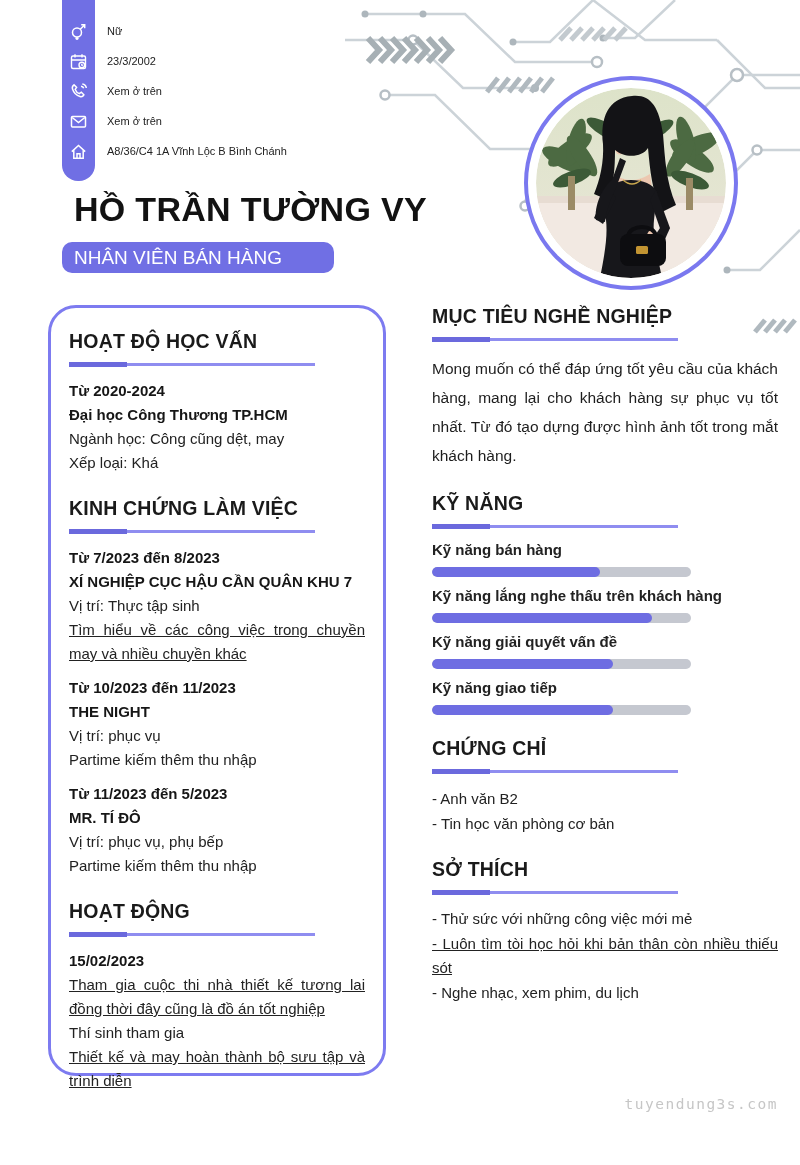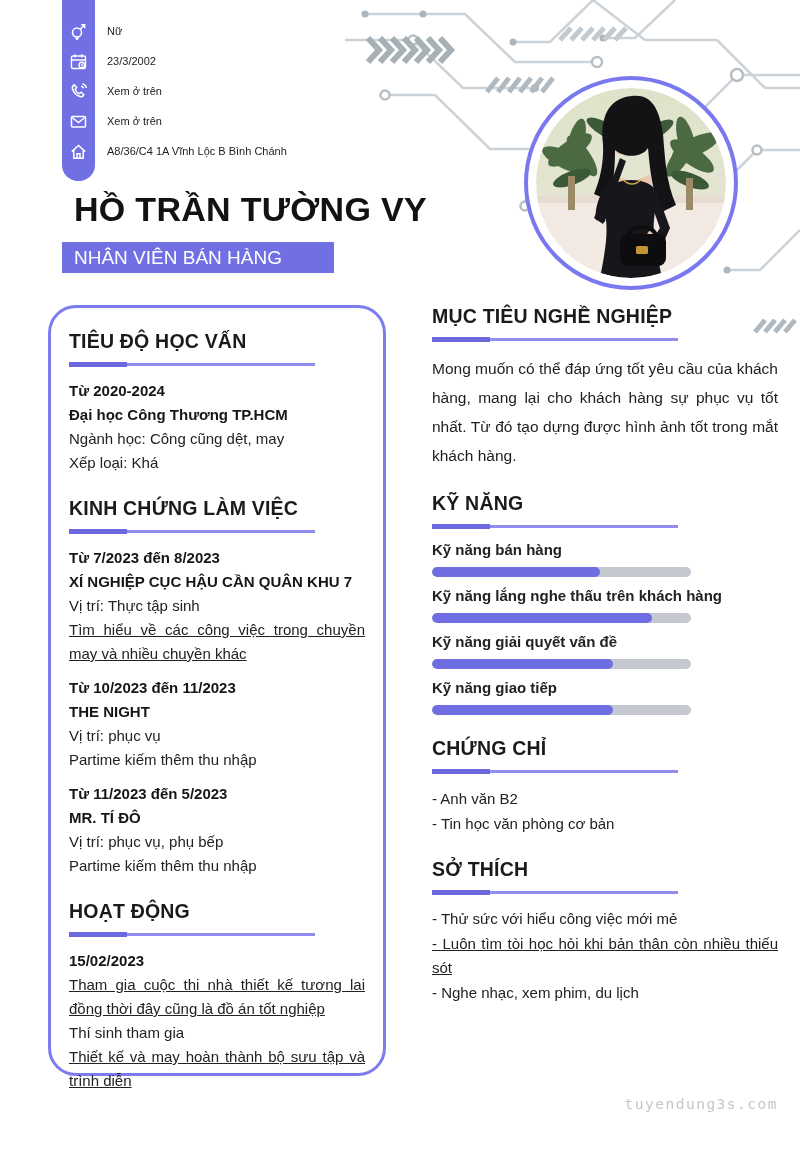--- a/index.html
+++ b/index.html
@@ -15,21 +15,21 @@
   .contact{position:absolute;left:62px;top:16px;}
   .contact-row{display:flex;align-items:center;height:30px;}
   .contact-icon{width:33px;display:flex;justify-content:center;align-items:center;flex:0 0 33px;}
   .contact-label{margin-left:12px;font-size:11px;color:#222;white-space:nowrap;}
 
   
   .name{position:absolute;left:74px;top:190px;font-size:34px;font-weight:bold;
         color:#121212;letter-spacing:.3px;white-space:nowrap;}
   .job-band{position:absolute;left:62px;top:242px;width:272px;height:31px;background:#706fe4;
             color:#fff;font-size:19px;line-height:31px;padding-left:12px;box-sizing:border-box;
-            white-space:nowrap;}
+            white-space:nowrap;border-radius:10px;}
 
   
   .photo-ring{position:absolute;left:524px;top:76px;width:206px;height:206px;background:#fff;
               border:4px solid #7a78ef;border-radius:50%;display:flex;align-items:center;
               justify-content:center;}
   .photo-ring svg{border-radius:50%;}
 
   
   .left-panel{position:absolute;left:48px;top:305px;width:338px;height:771px;
               border:3px solid #7d7bf0;border-radius:28px;padding:4px 18px 0;box-sizing:border-box;}
@@ -245,21 +245,21 @@
         <ellipse cx="116" cy="148" rx="5" ry="6" fill="#edc6ae"></ellipse>
 
         <path d="M92,148 C94,136 118,136 120,148" stroke="#0d0d10" stroke-width="4" fill="none"></path>
         <rect x="84" y="146" width="46" height="32" rx="8" fill="#0d0d10"></rect>
         <rect x="100" y="158" width="12" height="8" rx="1.5" fill="#c29432"></rect>
       </g>
     </svg>
   </div>
 
   <div class="left-panel">
-    <div class="section-title">TIÊU ĐỘ HỌC VẤN</div>
+    <div class="section-title">HOẠT ĐỘ HỌC VẤN</div>
     <div class="rule"></div>
     <div class="entry">
       <div class="line b">Từ 2020-2024</div>
       <div class="line b">Đại học Công Thương TP.HCM</div>
       <div class="line">Ngành học: Công cũng dệt, may</div>
       <div class="line">Xếp loại: Khá</div>
     </div>
 
     <div class="section-title">KINH CHỨNG LÀM VIỆC</div>
     <div class="rule"></div>
@@ -327,20 +327,20 @@
     <div class="section-title">CHỨNG CHỈ</div>
     <div class="rule"></div>
     <div class="simple-list">
       <div class="line">- Anh văn B2</div>
       <div class="line">- Tin học văn phòng cơ bản</div>
     </div>
 
     <div class="section-title">SỞ THÍCH</div>
     <div class="rule"></div>
     <div class="hobby">
-      <div class="line">- Thử sức với hiểu công việc mới mẻ</div>
+      <div class="line">- Thử sức với những công việc mới mẻ</div>
       <div class="line just">- Luôn tìm tòi học hỏi khi bản thân còn nhiều thiếu sót</div>
       <div class="line">- Nghe nhạc, xem phim, du lịch</div>
     </div>
   </div>
 
   <div class="watermark">tuyendung3s.com</div>
 </div>
 
 </body></html>

